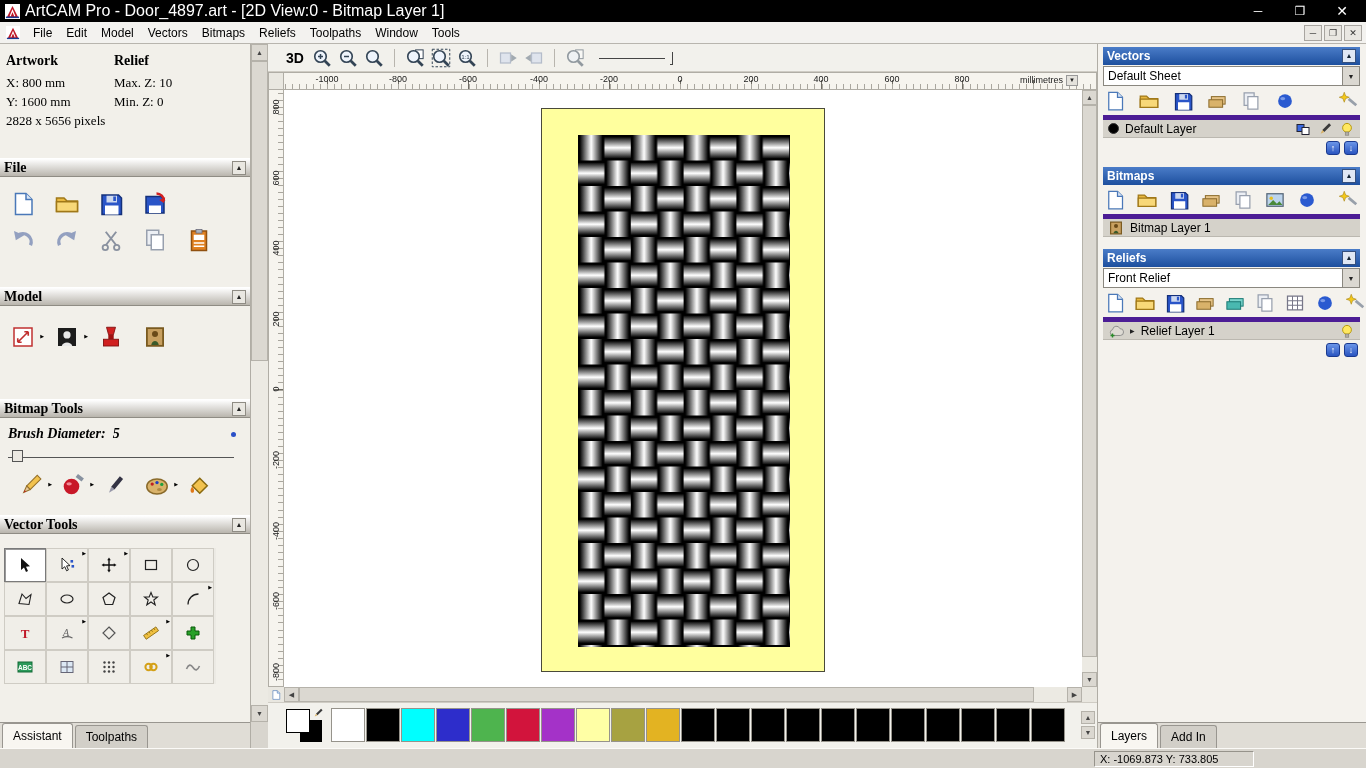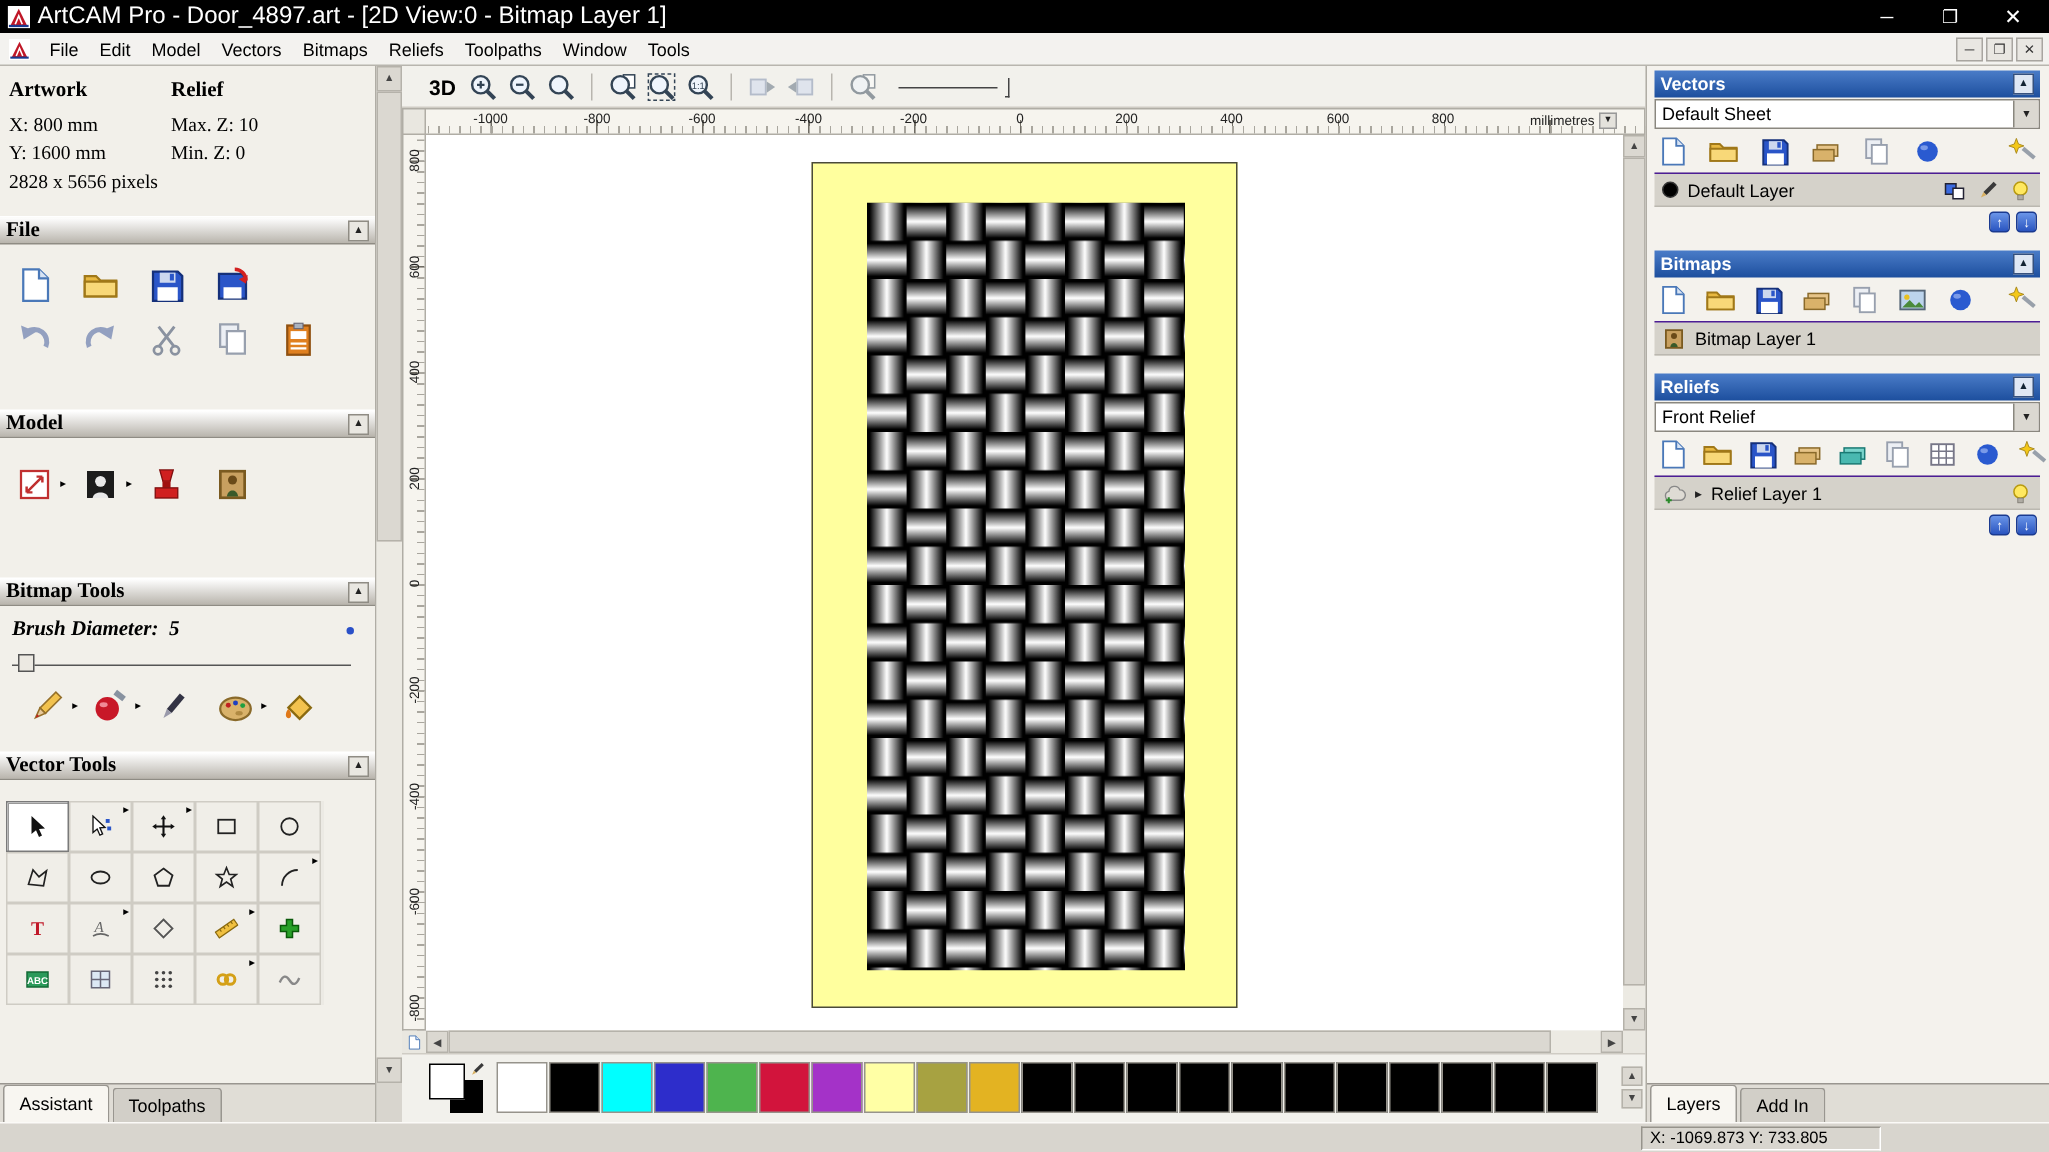--- a/index.html
+++ b/index.html
@@ -31,21 +31,21 @@
 
   
   .left-panel { position:absolute; top:44px; left:0; width:251px; height:704px; background:#f2f0ea;
                 border-right:1px solid #b0ada5; overflow:hidden; }
   .section-header { height:19px; background:linear-gradient(#ffffff,#b9b5ad); border-top:1px solid #fff;
                     border-bottom:1px solid #8f8c84; display:flex; align-items:center; padding:0 4px;
                     font-family:"Liberation Serif",serif; font-weight:bold; font-size:14px; }
   .collapse-box { margin-left:auto; width:14px; height:14px; border:1px solid #8f8c84; background:#e9e7e1;
                   font-size:7px; line-height:12px; text-align:center; font-family:"Liberation Sans",sans-serif;
                   font-weight:normal; color:#222; }
-  .pi-body { display:flex; padding:9px 6px 0 6px; height:100px; font-family:"Liberation Serif",serif; font-size:13px; }
+  .pi-body { display:flex; padding:9px 6px 0 6px; height:114px; font-family:"Liberation Serif",serif; font-size:13px; }
   .pi-col1 { width:108px; }
   .pi-col2 { width:130px; }
   .pi-head { font-weight:bold; font-size:14px; margin-bottom:6px; }
   .pi-line { margin-bottom:3px; }
   .icon-row { display:flex; align-items:center; padding-left:10px; gap:18px; }
   .file-body { height:110px; padding-top:14px; }
   .file-body .icon-row + .icon-row { margin-top:10px; }
   .model-body { height:93px; padding-top:18px; }
   .tool-btn { width:26px; height:26px; display:flex; align-items:center; justify-content:center; position:relative; }
   .fly::after { content:"▶"; position:absolute; right:-8px; top:9px; font-size:5px; color:#000; }
@@ -143,21 +143,21 @@
   .rp-header { height:18px; background:linear-gradient(#4a7cc8,#1d4f9e); color:#fff; font-weight:bold;
                display:flex; align-items:center; padding:0 4px; }
   .rp-header .collapse-box { background:#dfe7f4; border-color:#35507e; color:#123; }
   .rp-dropdown { height:20px; margin-top:1px; display:flex; border:1px solid #8a877f; background:#fff; }
   .rp-dropdown .val { flex:1; padding:2px 4px; }
   .rp-dropdown .dd-btn { width:17px; background:#dbd8d1; border-left:1px solid #8a877f; font-size:7px;
                          display:flex; align-items:center; justify-content:center; color:#222; }
   .rp-icons { display:flex; align-items:center; padding:5px 2px 4px 2px; gap:14px; }
   .rp-icons.g12 { gap:12px; } .rp-icons.g10 { gap:10px; }
   .rp-icons .last { margin-left:auto; }
-  .rp-layer { height:23px; background:#d5d2ca; border-top:1px solid #4c1d95; border-bottom:1px solid #bbb8b0;
+  .rp-layer { height:23px; background:#d5d2ca; border-top:5px solid #4c1d95; border-bottom:1px solid #bbb8b0;
               display:flex; align-items:center; gap:6px; padding:0 5px; }
   .layer-dot { width:11px; height:11px; border-radius:50%; background:#000; border:1px solid #333; }
   .rp-layer .sp { flex:1; }
   .expand-glyph { font-size:6px; color:#222; }
   .rp-arrows { display:flex; justify-content:flex-end; gap:4px; padding:3px 2px 0 0; }
   .ud-btn { width:14px; height:14px; border-radius:3px; background:linear-gradient(#6a95e8,#2a55c0);
             border:1px solid #1a3a90; color:#fff; font-size:9px; line-height:12px; text-align:center; }
 
   
   .statusbar { position:absolute; bottom:0; left:0; width:1366px; height:20px; background:#d8d5ce;

